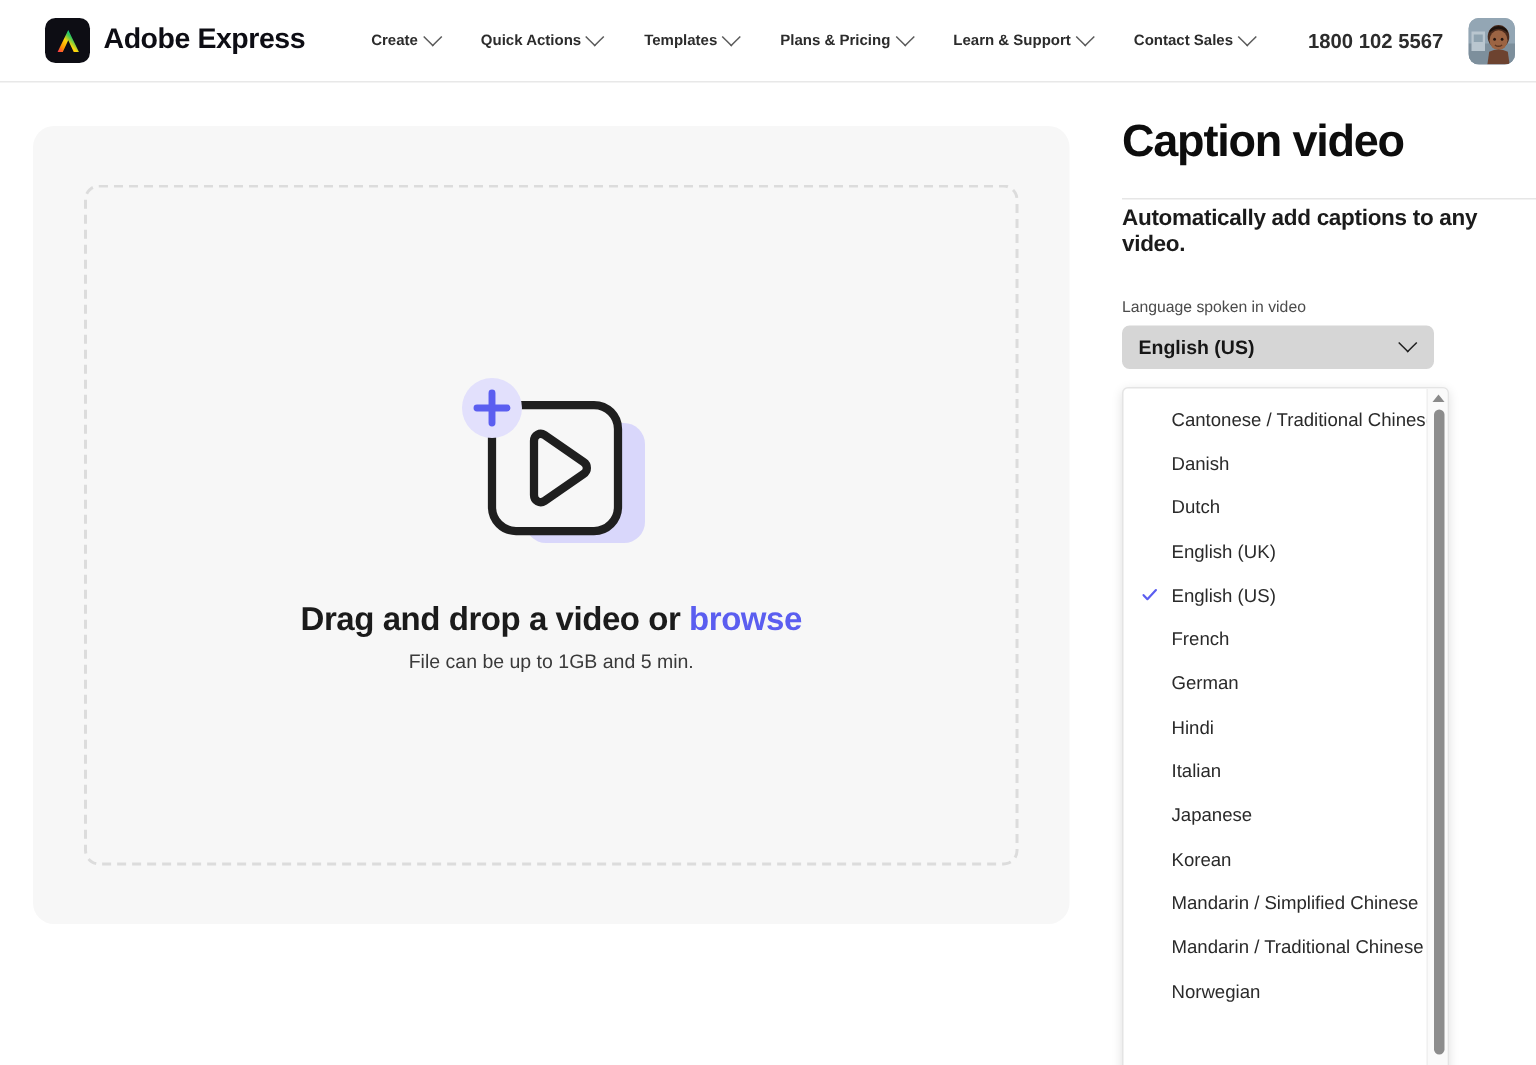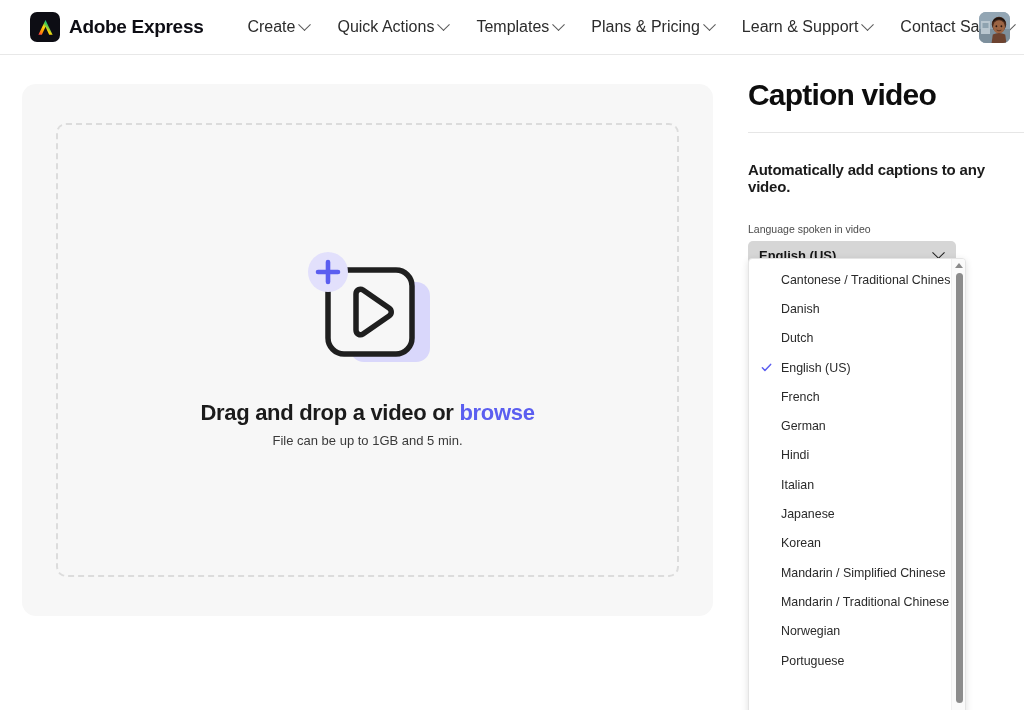--- a/index.html
+++ b/index.html
@@ -49,25 +49,26 @@
   .nav {
     display: flex;
     align-items: center;
     margin-left: 30px;
     gap: 0px;
   }
   .nav-item {
     display: flex;
     align-items: center;
     gap: 5px;
-    font-size: 16px;
+    font-size: 10px;
     color: #2c2c2c;
     padding: 6px 14px;
     white-space: nowrap;
     cursor: pointer;
+    font-weight: bold;
   }
   .chev {
     display: inline-block;
     width: 9px; height: 9px;
     border-right: 1.4px solid #5a5a5a;
     border-bottom: 1.4px solid #5a5a5a;
     transform: rotate(45deg) translate(-2px,-2px);
   }
   .nav-phone {
     font-size: 13.5px;
@@ -144,21 +145,21 @@
     color: #0d0d0d;
     line-height: 1.15;
   }
   .panel-divider {
     margin-top: 19px;
     width: 276px;
     height: 1px;
     background: #e6e6e6;
   }
   .panel-desc {
-    margin-top: 28px;
+    margin-top: 4px;
     font-size: 15px;
     font-weight: bold;
     color: #1b1b1b;
     letter-spacing: -0.2px;
   }
   .field-label {
     margin-top: 28px;
     font-size: 10.5px;
     color: #4b4b4b;
   }
@@ -353,20 +354,23 @@
       <div class="dd-item">
         <span>Cantonese / Traditional Chinese</span>
       </div>
       <div class="dd-item">
         <span>Danish</span>
       </div>
       <div class="dd-item">
         <span>Dutch</span>
       </div>
       <div class="dd-item">
+        <span>English (UK)</span>
+      </div>
+      <div class="dd-item">
         <span class="dd-check"><svg width="11" height="11" viewBox="0 0 12 12">
             <path d="M1.5 6.3 L4.3 9.2 L10.5 2.6" fill="none" stroke="#5b5ef0" stroke-width="1.6" stroke-linecap="round" stroke-linejoin="round"></path>
           </svg></span>
         <span>English (US)</span>
       </div>
       <div class="dd-item">
         <span>French</span>
       </div>
       <div class="dd-item">
         <span>German</span>
@@ -385,21 +389,18 @@
       </div>
       <div class="dd-item">
         <span>Mandarin / Simplified Chinese</span>
       </div>
       <div class="dd-item">
         <span>Mandarin / Traditional Chinese</span>
       </div>
       <div class="dd-item">
         <span>Norwegian</span>
       </div>
-      <div class="dd-item">
-        <span>Portuguese</span>
-      </div>
     </div>
   <div class="dd-scroll">
     <div class="dd-arrow-up"></div>
     <div class="dd-thumb"></div>
   </div>
 </div>
 
 </body></html>

